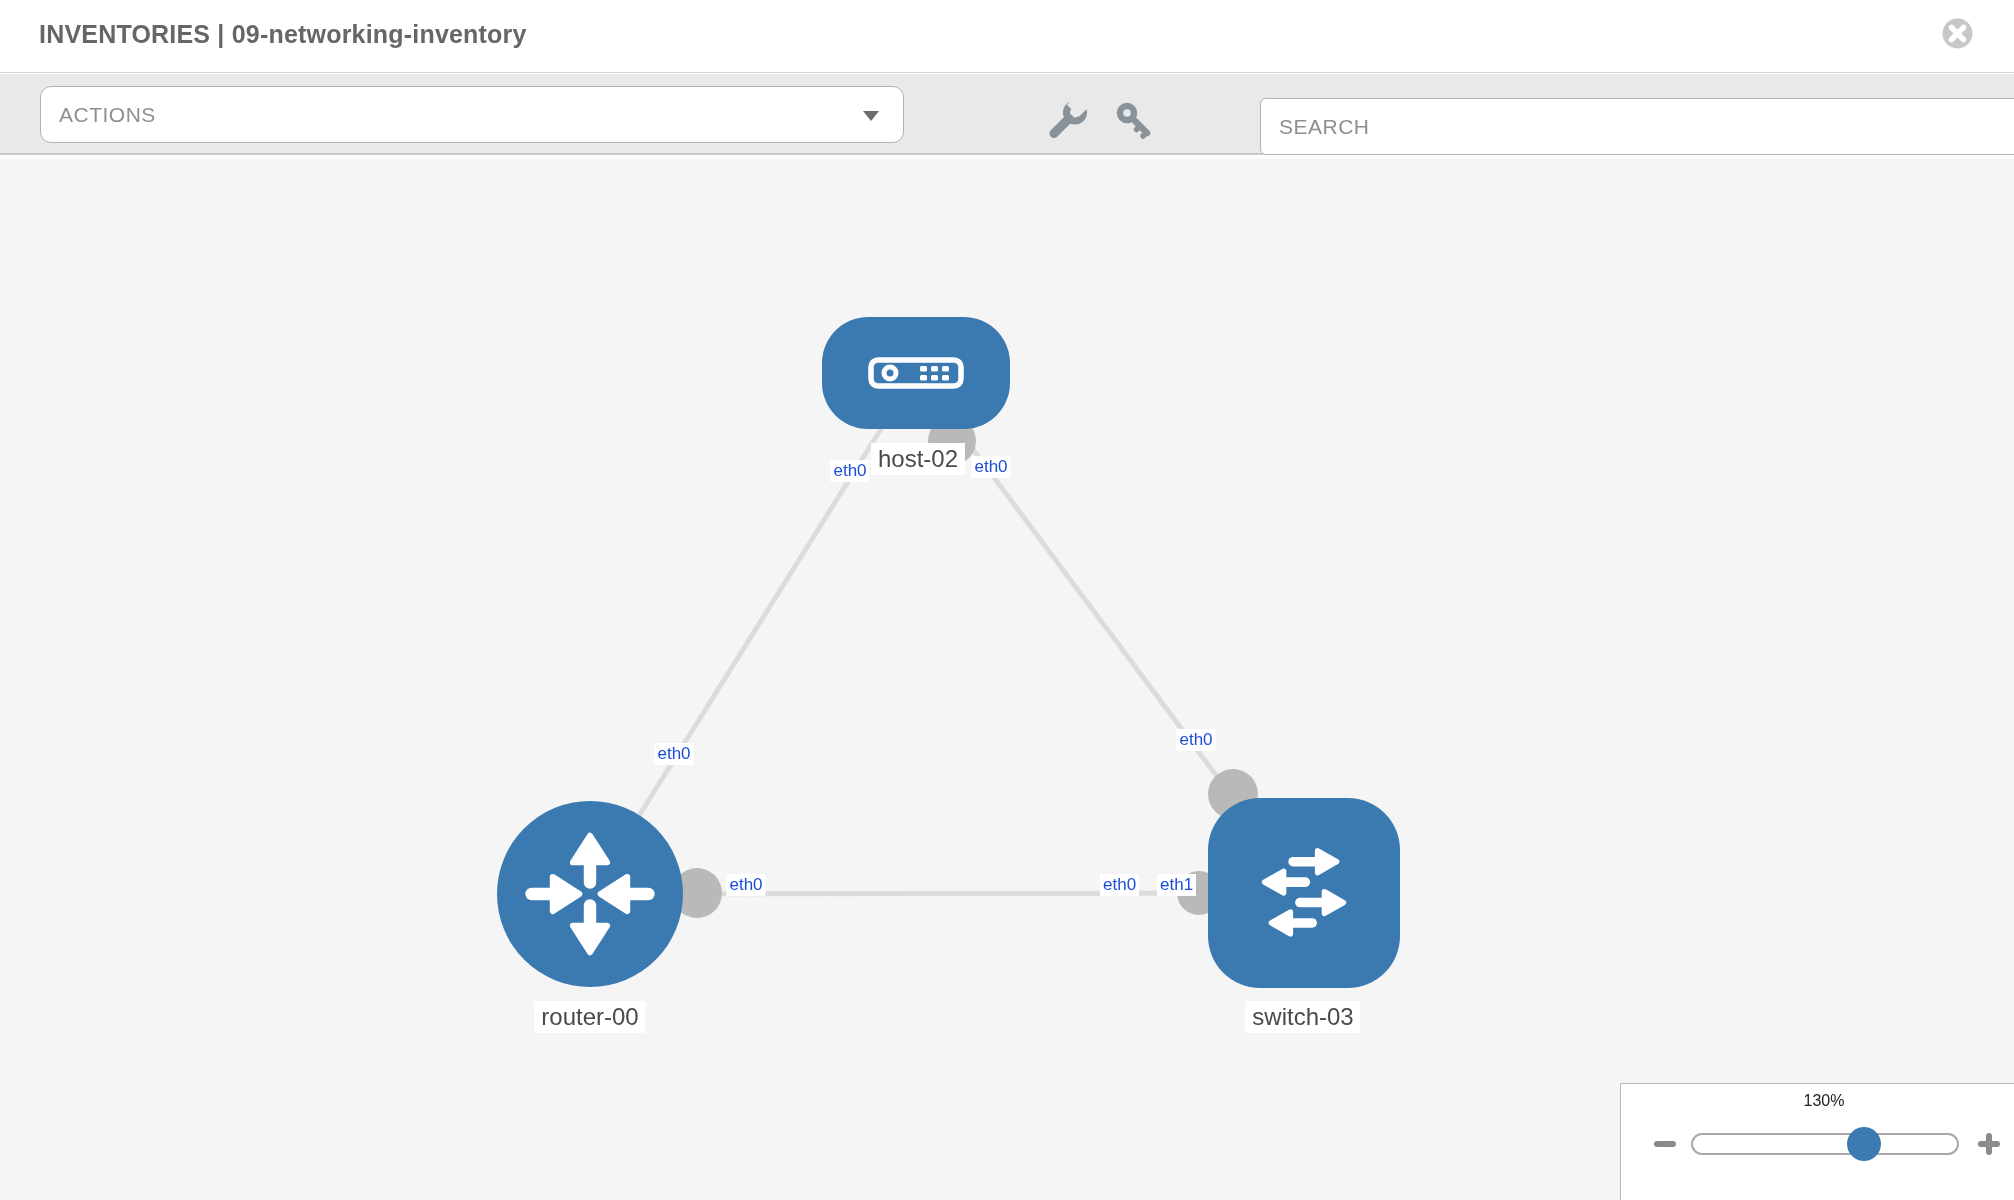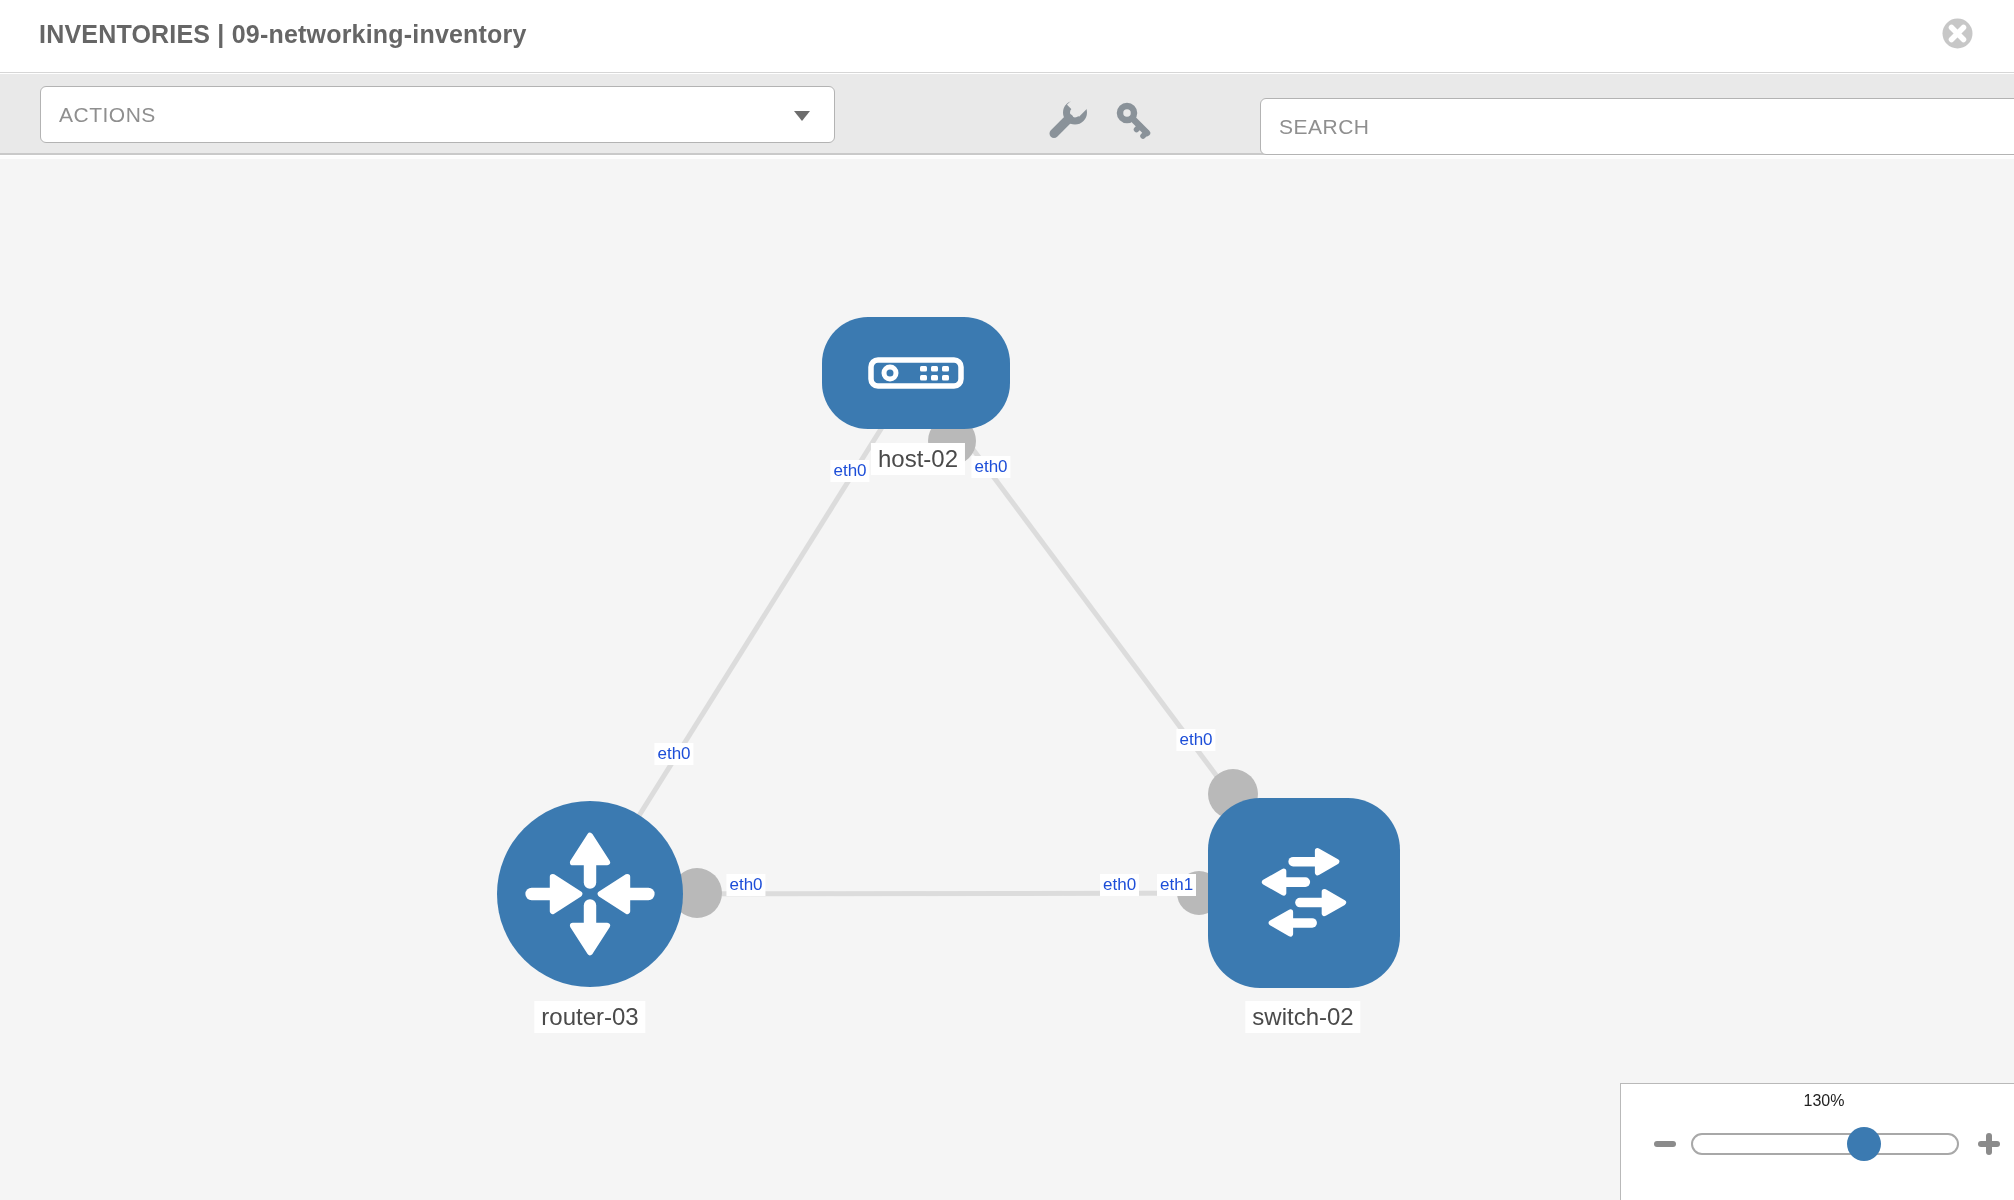--- a/index.html
+++ b/index.html
@@ -14,21 +14,21 @@
     color: #666666; letter-spacing: 0.2px; white-space: nowrap; }
   .close-btn { position: absolute; left: 1942px; top: 18px; width: 31px; height: 31px;
     cursor: pointer; }
 
   
   .toolbar { position: absolute; left: 0; top: 74px; width: 2014px; height: 81px;
     background: #e9e9e9; border-bottom: 2px solid #c9c9c9; }
   .dropdown { position: absolute; top: 12px; height: 57px; background: #ffffff;
     border: 1px solid #b3b3b3; border-radius: 6px; display: flex; align-items: center;
     cursor: pointer; }
-  .dropdown-actions { left: 40px; width: 795px; }
+  .dropdown-actions { left: 40px; width: 864px; border-radius: 11px; }
   .dropdown-search  { left: 1260px; width: 874px; margin-top: 12px; }
   .dropdown-label { margin-left: 18px; font-size: 21px; color: #8f8f8f; letter-spacing: 0.5px; }
   .caret { position: absolute; right: 24px; top: 24px; width: 0; height: 0;
     border-left: 8px solid transparent; border-right: 8px solid transparent;
     border-top: 10px solid #6d6d6d; }
   .tool-icon-btn { position: absolute; top: 26px; width: 40px; height: 40px; cursor: pointer; }
   .tool-wrench { left: 1048px; }
   .tool-key { left: 1114px; }
 
   
@@ -171,22 +171,22 @@
           <polygon points="35,34 21,42 35,50" stroke-width="4"></polygon>
           <path d="M47,57 L66,57" fill="none" stroke-width="7"></path>
           <polygon points="65,49 79,57 65,65" stroke-width="4"></polygon>
           <path d="M56,72 L38,72" fill="none" stroke-width="7"></path>
           <polygon points="40,64 26,72 40,80" stroke-width="4"></polygon>
         </g>
       </svg>
     </div>
 
     <div class="node-label label-host">host-02</div>
-    <div class="node-label label-router">router-03</div>
-    <div class="node-label label-switch">switch-02</div>
+    <div class="node-label label-router">router-00</div>
+    <div class="node-label label-switch">switch-03</div>
 
     <div class="if-label if-center if-host-left">eth0</div>
     <div class="if-label if-center if-host-right">eth0</div>
     <div class="if-label if-center if-router-top">eth0</div>
     <div class="if-label if-center if-switch-top">eth0</div>
     <div class="if-label if-center if-router-right">eth0</div>
     <div class="if-label if-switch-back">eth0</div>
     <div class="if-label if-switch-front">eth1</div>
   </div>
 

